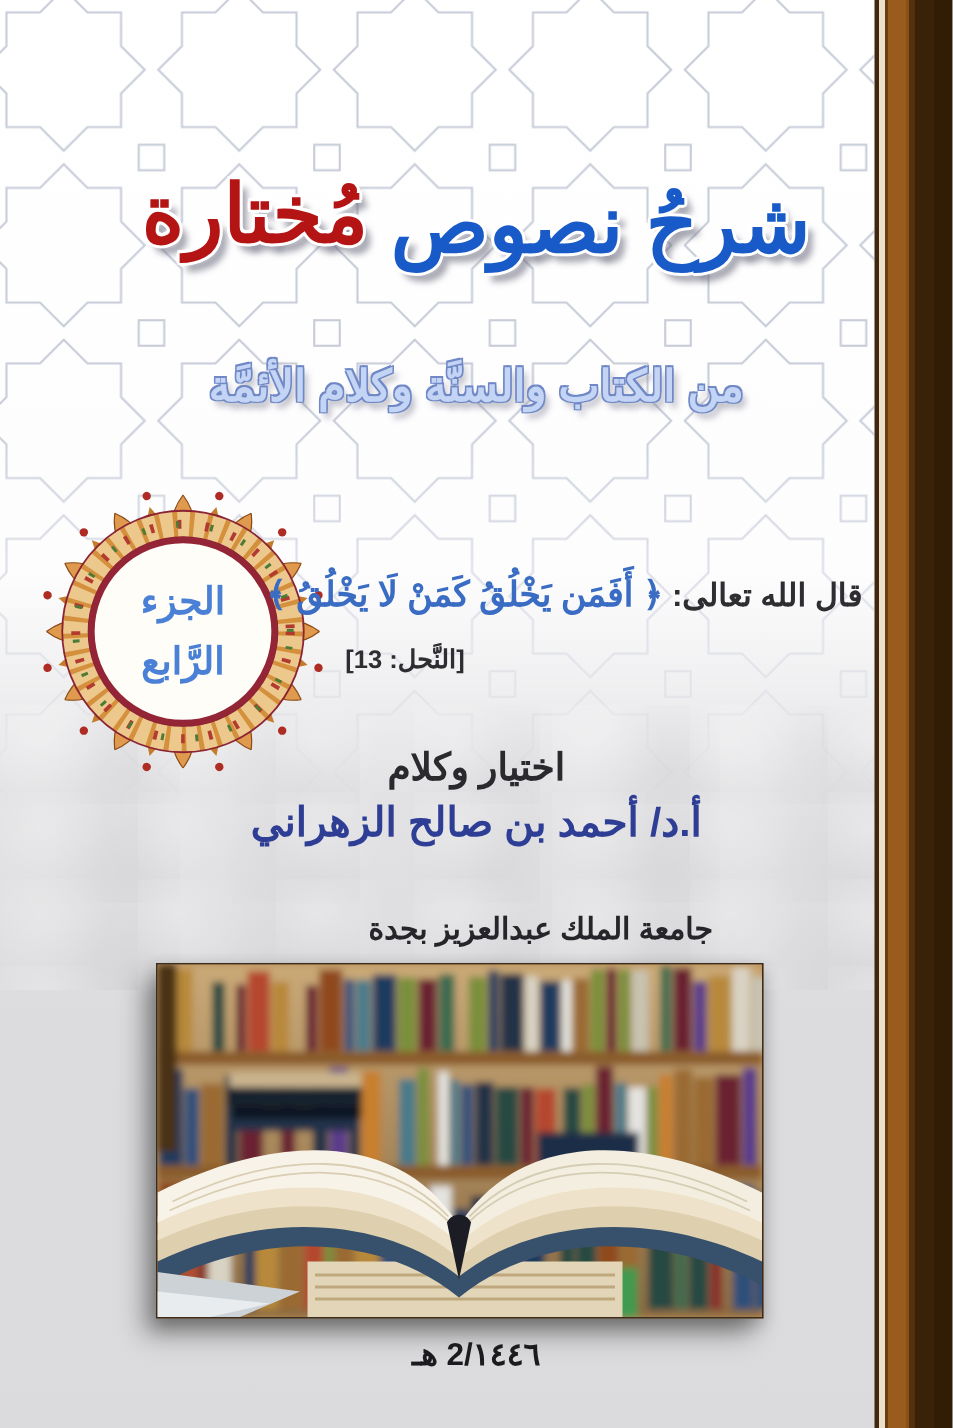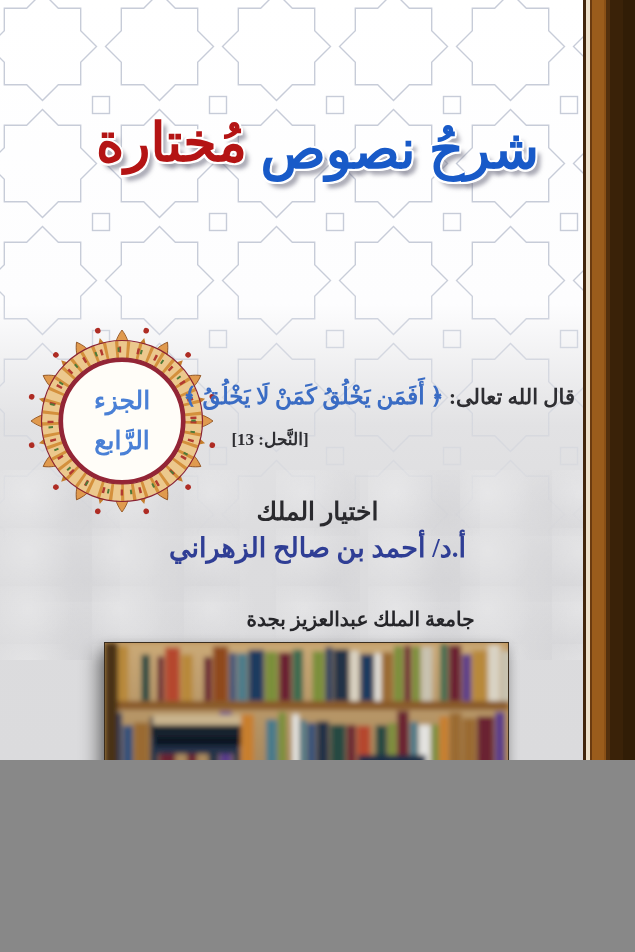--- a/index.html
+++ b/index.html
@@ -1,19 +1,19 @@
 <!DOCTYPE html>
 <html lang="ar"><head>
 <meta charset="utf-8">
 <style>
   html,body{margin:0;padding:0;background:#888;}
   #cover{
-    position:relative;width:635px;height:760px;overflow:hidden;
+    position:relative;width:635px;height:952px;overflow:hidden;
     background:linear-gradient(180deg,#ffffff 0%,#fdfdfe 40%,#e2e2e4 56%,#dcdcde 72%,#dbdbdd 100%);
-    font-family:Liberation Serif, serif;
+    font-family:Liberation Sans, sans-serif;
   }
   #pattern-svg{position:absolute;left:0;top:0;}
   .marble{
     position:absolute;left:0;top:470px;width:583px;height:190px;opacity:.45;
     background-image:radial-gradient(circle at 30% 40%,rgba(255,255,255,.55),rgba(255,255,255,0) 62%),
                      radial-gradient(circle at 72% 68%,rgba(190,190,195,.5),rgba(190,190,195,0) 60%);
     background-size:92px 58px,120px 66px;background-repeat:repeat;
   }
   #spine{position:absolute;top:0;right:0;width:52px;height:952px;
     background:linear-gradient(90deg,
@@ -74,20 +74,21 @@
   <div class="marble"></div>
 
   <div id="spine"></div>
 
   <div id="title" class="txt" dir="rtl">
     <span class="blue" style="color: rgb(24, 90, 200);">شرحُ نصوص</span>
     <span> </span>
     <span class="red" style="color: rgb(180, 20, 20);">مُختارة</span>
   </div>
 
+  <div id="subtitle" class="txt" dir="rtl" style="color: rgb(195, 212, 244);">من الكتاب والسنَّة وكلام الأئمَّة</div>
 
   <svg id="medallion" width="192" height="192" viewBox="-96 -96 192 192">
     <g id="rosette">
         <path d="M0,-91 C9,-79 10,-66 0,-55 C-10,-66 -9,-79 0,-91" fill="#e09a4e" stroke="#8a4a16" stroke-width="0.8" transform="rotate(0)"></path>
         <path d="M0,-86 L6,-74 L0,-62 L-6,-74 Z" fill="#c47c2c" transform="rotate(15)"></path>
         <circle cx="0" cy="-93.5" r="2.8" fill="#ae2c24" transform="rotate(15)"></circle>
         <path d="M0,-91 C9,-79 10,-66 0,-55 C-10,-66 -9,-79 0,-91" fill="#e09a4e" stroke="#8a4a16" stroke-width="0.8" transform="rotate(30)"></path>
         <path d="M0,-86 L6,-74 L0,-62 L-6,-74 Z" fill="#c47c2c" transform="rotate(45)"></path>
         <circle cx="0" cy="-93.5" r="2.8" fill="#ae2c24" transform="rotate(45)"></circle>
         <path d="M0,-91 C9,-79 10,-66 0,-55 C-10,-66 -9,-79 0,-91" fill="#e09a4e" stroke="#8a4a16" stroke-width="0.8" transform="rotate(60)"></path>
@@ -132,21 +133,21 @@
     <text x="0" y="28" text-anchor="middle" font-size="25" font-weight="bold" fill="#4a80d6" direction="rtl">الرَّابع</text>
   </svg>
 
   <div id="verse-line" dir="rtl">
     <span>قال الله تعالى:</span>
     <span> </span>
     <span class="aya" style="color:#3a6cc4;margin-top:31px;">﴿ أَفَمَن يَخْلُقُ كَمَنْ لَا يَخْلُقُ ﴾</span>
   </div>
   <div id="verse-ref">[النَّحل: 13]</div>
 
-  <div id="editor-label" class="txt">اختيار الملك</div>
+  <div id="editor-label" class="txt">اختيار وكلام</div>
   <div id="author-name" class="txt" style="color: rgb(47, 62, 149);">أ.د/ أحمد بن صالح الزهراني</div>
   <div id="university" class="txt">جامعة الملك عبدالعزيز بجدة</div>
 
   <svg id="photo" width="403" height="235" viewBox="0 0 403 235" preserveAspectRatio="none">
     <defs>
       <filter id="pb" x="-5%" y="-5%" width="110%" height="110%">
         <feGaussianBlur stdDeviation="2.6"></feGaussianBlur>
       </filter>
       <linearGradient id="shelfbg" x1="0" y1="0" x2="0" y2="1">
         <stop offset="0" stop-color="#caa977"></stop>

